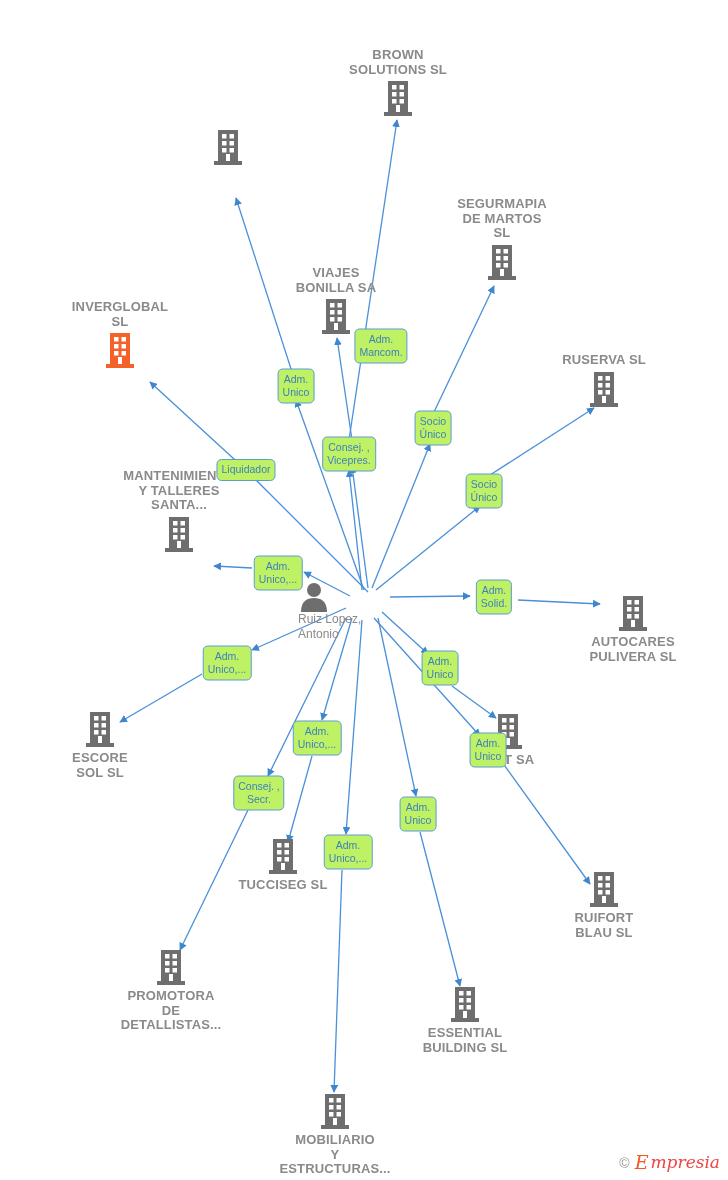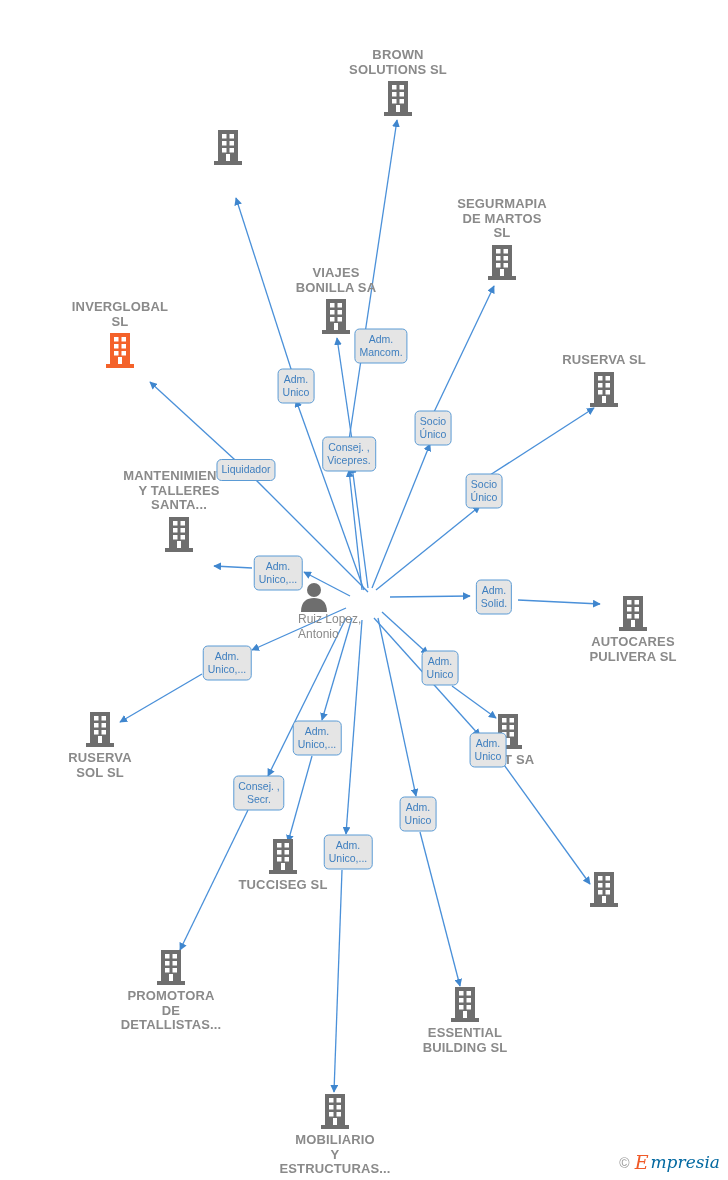--- a/index.html
+++ b/index.html
@@ -59,21 +59,21 @@
     display: block;
     font-size: 12px;
     color: #8a8a8a;
     line-height: 14.5px;
     white-space: pre-line;
   }
 
   .edge-label {
     position: absolute;
     box-sizing: border-box;
-    background: #e5e5e5;
+    background: #bef264;
     border: 1.4px solid #5b9bd5;
     border-radius: 5px;
     color: #3f7fbf;
     font-size: 10.5px;
     font-family: "Liberation Sans", sans-serif;
     text-align: center;
     padding: 3px 4px 4px 4px;
     line-height: 13px;
     white-space: pre-line;
     transform: translate(-50%, -50%);
@@ -93,21 +93,21 @@
     font-size: 14px;
   }
   #watermark .wm-e {
     color: #f05a28;
     font-family: "DejaVu Serif", serif;
     font-style: italic;
     font-size: 19px;
     line-height: 19px;
   }
   #watermark .wm-rest {
-    color: #0369a1;
+    color: #ef4444;
     font-family: "DejaVu Serif", serif;
     font-style: italic;
     font-size: 17px;
     line-height: 19px;
     margin-left: -3px;
   }
 </style>
 </head>
 <body>
 
@@ -354,21 +354,21 @@
               <rect x="15.5" y="6" width="4.5" height="4.5"></rect>
           <rect x="8" y="13" width="4.5" height="4.5"></rect>
               <rect x="15.5" y="13" width="4.5" height="4.5"></rect>
           <rect x="8" y="20" width="4.5" height="4.5"></rect>
               <rect x="15.5" y="20" width="4.5" height="4.5"></rect>
           <rect x="12" y="26" width="4" height="7"></rect>
         </g>
       </g>
         </svg>
     </span>
-    <span class="node-label">RUSERVA
+    <span class="node-label">ESCORE
 SOL  SL</span>
   </div>
 
   <div class="node label-below" style="left:508px; top:712px;">
     <span class="icon-wrap">
       <svg width="28" height="38" viewBox="0 0 28 38">
           <g fill="#6e6e6e">
         <rect x="4" y="2" width="20" height="31"></rect>
         <rect x="0" y="33" width="28" height="4"></rect>
         <g fill="#ffffff">
@@ -418,20 +418,22 @@
               <rect x="15.5" y="6" width="4.5" height="4.5"></rect>
           <rect x="8" y="13" width="4.5" height="4.5"></rect>
               <rect x="15.5" y="13" width="4.5" height="4.5"></rect>
           <rect x="8" y="20" width="4.5" height="4.5"></rect>
               <rect x="15.5" y="20" width="4.5" height="4.5"></rect>
           <rect x="12" y="26" width="4" height="7"></rect>
         </g>
       </g>
         </svg>
     </span>
+    <span class="node-label">RUIFORT
+BLAU SL</span>
   </div>
 
   <div class="node label-below" style="left:171px; top:948px;">
     <span class="icon-wrap">
       <svg width="28" height="38" viewBox="0 0 28 38">
           <g fill="#6e6e6e">
         <rect x="4" y="2" width="20" height="31"></rect>
         <rect x="0" y="33" width="28" height="4"></rect>
         <g fill="#ffffff">
           <rect x="8" y="6" width="4.5" height="4.5"></rect>

